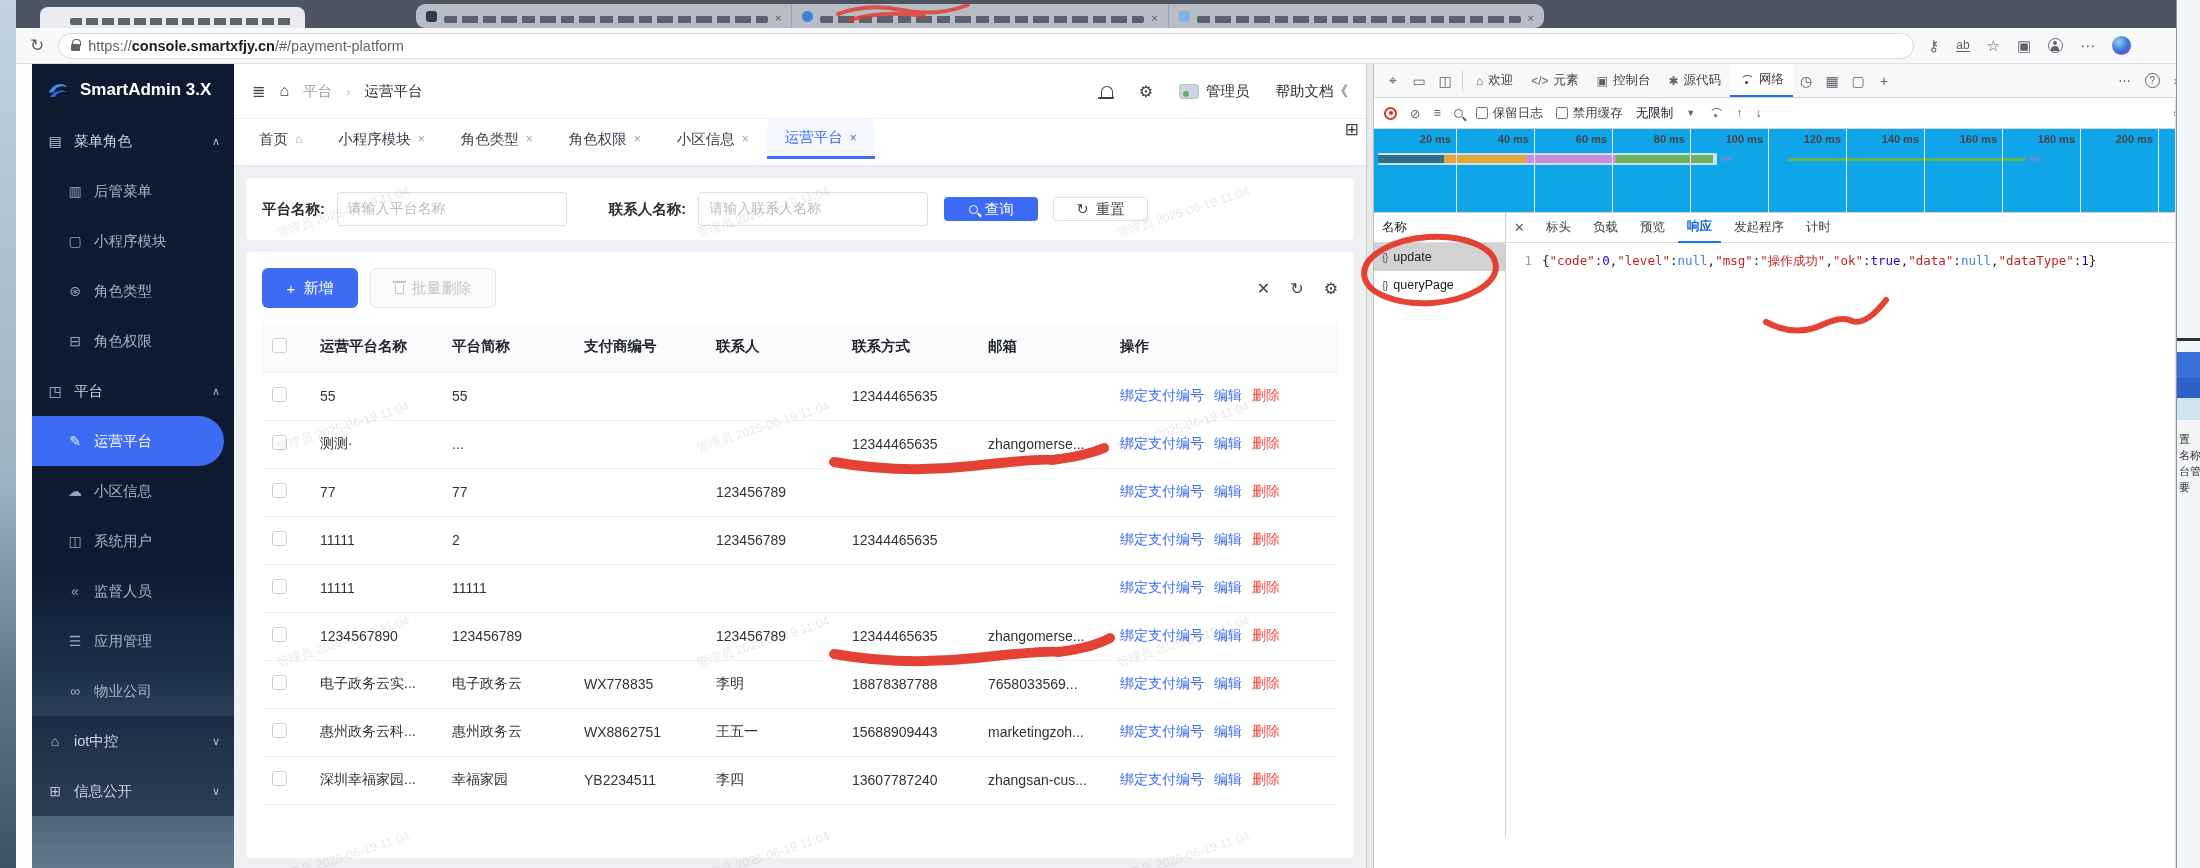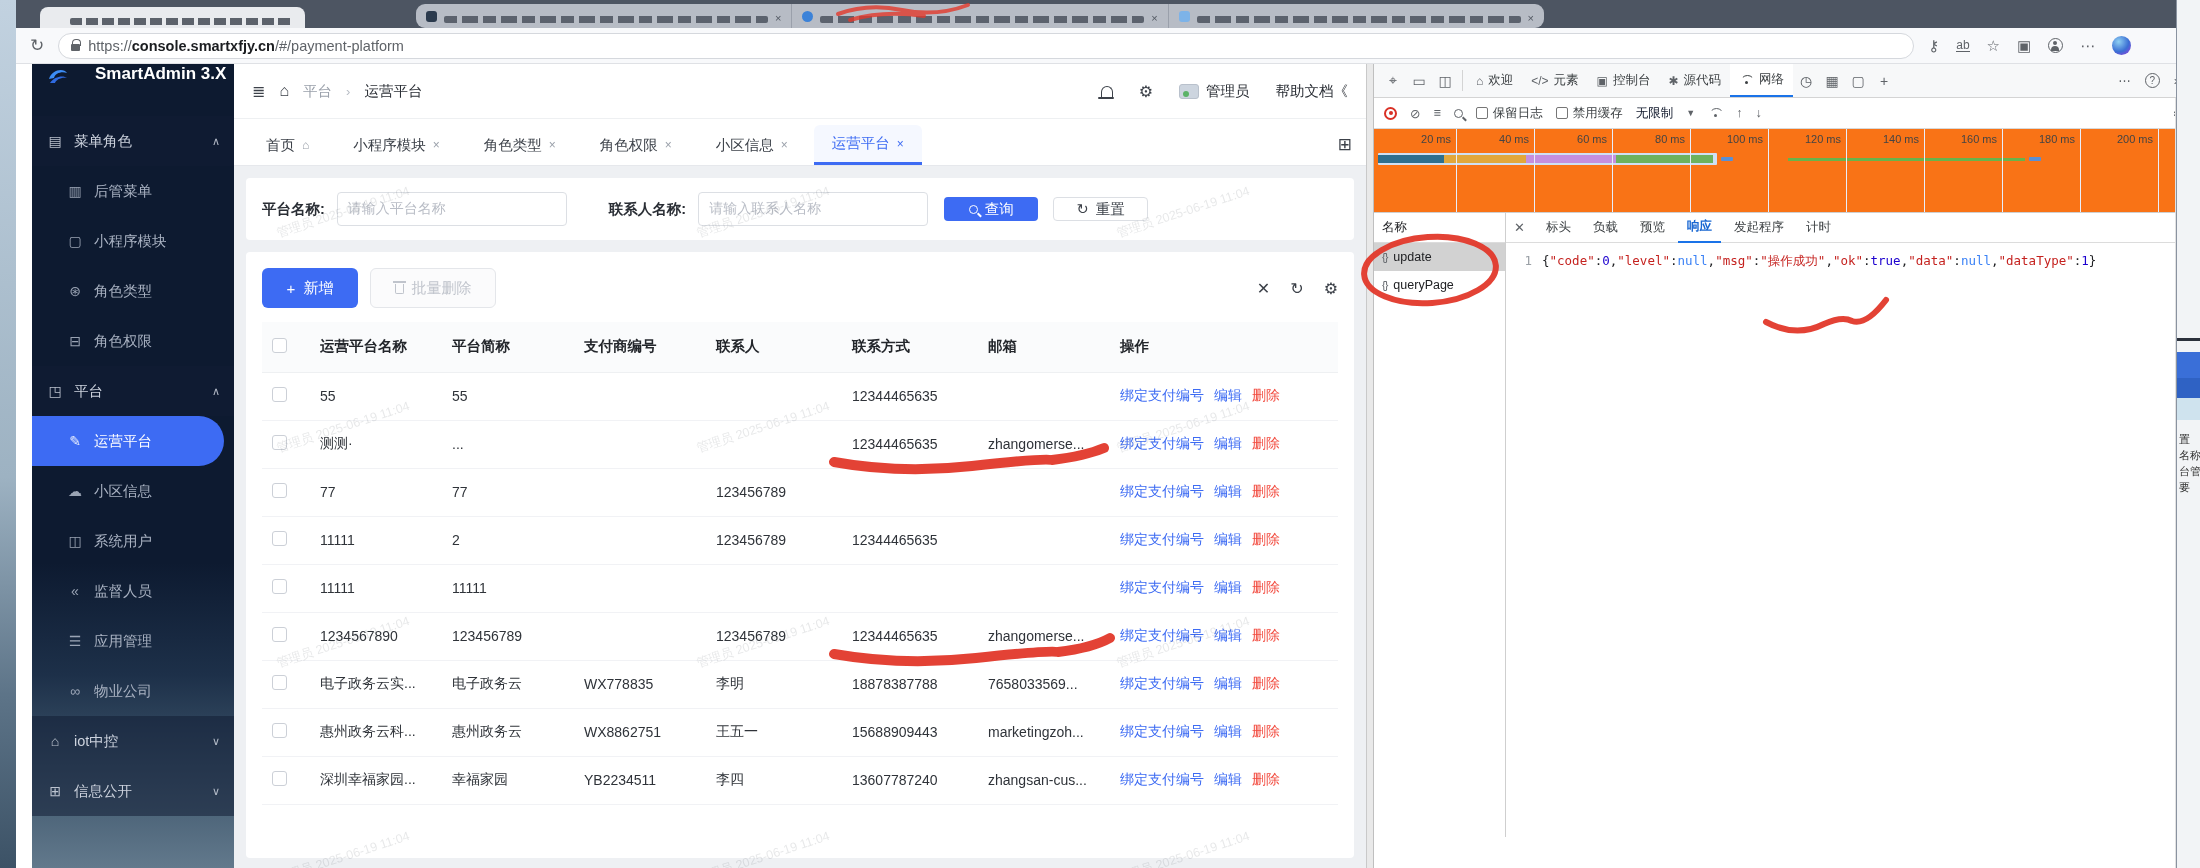--- a/index.html
+++ b/index.html
@@ -43,21 +43,21 @@
   .person { width:15px; height:15px; border-radius:50%; border:1.6px solid #5f6368; position:relative; }
   .person:before { content:''; position:absolute; left:4px; top:2px; width:4px; height:4px; border-radius:50%; background:#5f6368; }
   .person:after { content:''; position:absolute; left:2px; top:7px; width:8px; height:5px; border-radius:4px 4px 0 0; background:#5f6368; }
   .tb-ab { font-size:12px; border-bottom:1.5px solid #5f6368; line-height:12px; }
 
   
   #page { left:16px; top:64px; width:2160px; height:804px; background:#eef0f3; }
 
   
   #sidebar { left:0; top:0; width:202px; height:804px; background:linear-gradient(#0d1a30 0%,#0d1a30 62%,#1d3049 76%,#3e566c 88%,#62798c 100%); overflow:hidden; }
-  #logo { height:52px; display:flex; gap:25px; padding-left:14px; }
+  #logo { height:52px; display:flex; align-items:center; gap:10px; padding-left:14px; }
   #logo .swirl { width:24px; height:24px; }
   #logo .name { color:#fff; font-weight:bold; font-size:17px; }
   .side-group { height:50px; display:flex; align-items:center; gap:10px; padding:0 14px; color:#cdd3de; font-size:14.5px; background:rgba(18,30,52,.55); }
   .side-item { height:50px; display:flex; align-items:center; gap:10px; padding:0 14px 0 34px; color:#a9b2c2; font-size:14.5px; }
   .side-item.active { background:#3d6bf3; color:#fff; border-radius:0 25px 25px 0; width:192px; }
   .side-ico { width:18px; text-align:center; font-size:14px; opacity:.9; }
   .chev { margin-left:auto; font-size:11px; opacity:.85; }
 
   
   #main { left:202px; top:0; width:1132px; height:804px; }
@@ -67,21 +67,21 @@
   .crumb-sep { color:#b7bcc4; font-size:13px; }
   .crumb-cur { color:#2a2e35; font-size:14.5px; }
   #header-right { margin-left:auto; display:flex; align-items:center; gap:26px; }
   .bell { width:12px; height:11px; border:1.7px solid #3c4149; border-bottom:none; border-radius:7px 7px 0 0; position:relative; }
   .bell:after { content:''; position:absolute; left:-4px; bottom:-2px; width:16px; height:2px; background:#3c4149; border-radius:1px; }
   .avatar-pic { width:20px; height:15px; border-radius:3px; background:#cdd5df; position:relative; border:1px solid #b9c1cc; }
   .avatar-pic:after { content:''; position:absolute; left:3px; bottom:1px; width:6px; height:6px; border-radius:50%; background:#5cb368; }
   .hr-user { display:flex; align-items:center; gap:7px; font-size:14.5px; color:#2a2e35; }
   .hr-help { font-size:14.5px; color:#2a2e35; }
 
-  #app-tabs { position:relative; height:47px; background:#fff; border-bottom:1px solid #e6e8ec; display:flex; align-items:flex-end; padding:0 14px; gap:8px; }
+  #app-tabs { position:relative; height:47px; background:#fff; border-bottom:1px solid #e6e8ec; display:flex; align-items:flex-start; padding:0 7px; }
   .atab { height:40px; display:flex; align-items:center; gap:7px; padding:0 18px; font-size:14.5px; color:#3c4149; }
   .atab .x { color:#9aa0aa; font-size:12px; }
   .atab.active { background:#f5f8ff; border-radius:6px 6px 0 0; color:#3d6bf3; border-bottom:3px solid #3d6bf3; }
   .atab.active .x { color:#3d6bf3; }
   #tab-grid-icon { margin-left:auto; color:#3c4149; font-size:17px; margin-bottom:10px; }
 
   
   #card-search { left:12px; top:114px; width:1108px; height:62px; background:#fff; border-radius:4px; display:flex; align-items:center; padding:0 16px; }
   .f-label { font-size:14.5px; color:#2a2e35; font-weight:bold; margin-right:12px; white-space:nowrap; }
   .f-input { width:230px; height:34px; border:1px solid #dcdfe4; border-radius:4px; display:flex; align-items:center; padding:0 10px; color:#b9bdc6; font-size:14px; background:#fff; }
@@ -124,21 +124,21 @@
   .wifi:before { content:''; position:absolute; left:1px; top:0; width:13px; height:13px; border:1.6px solid currentColor; border-radius:50%; clip-path:polygon(0 0,100% 0,50% 50%); }
   .wifi:after { content:''; position:absolute; left:5.5px; top:6px; width:3px; height:3px; background:currentColor; border-radius:50%; }
 
   #dt-nettoolbar { height:31px; border-bottom:1px solid #d8d8d8; display:flex; align-items:center; gap:13px; padding:0 10px; color:#5f6368; position:relative; }
   .rec { width:13px; height:13px; border:2px solid #d93025; border-radius:50%; position:relative; }
   .rec:after { content:''; position:absolute; left:2.5px; top:2.5px; width:4px; height:4px; background:#d93025; border-radius:50%; }
   .nt-check { display:flex; align-items:center; gap:5px; color:#3c4043; }
   .nt-box { width:12px; height:12px; border:1px solid #767676; border-radius:2px; background:#fff; }
   .gear-right { position:absolute; right:2px; top:7px; font-size:15px; color:#5f6368; }
 
-  #dt-timeline { height:84px; border-bottom:1px solid #cfcfcf; position:relative; overflow:hidden; background:#f97316; }
+  #dt-timeline { height:84px; border-bottom:1px solid #cfcfcf; position:relative; overflow:hidden; background:#0ea5e9;font-weight:bold; }
   .tick-line { position:absolute; top:0; bottom:0; width:1px; background:#e8eefb; }
   .tick-label { position:absolute; top:4px; font-size:11px; color:#444; transform:translateX(-100%); padding-right:5px; white-space:nowrap; }
   #wf-row { position:absolute; left:0; top:24px; height:14px; width:100%; }
   .wf-track { position:absolute; height:12px; background:#cfe0f3; border-radius:1px; }
   .wf-seg { position:absolute; height:8px; top:2px; }
   .wf-line { position:absolute; height:3px; top:5px; }
   .wf-dash { position:absolute; height:4px; top:4px; background:#5a8fd6; border-radius:1px; }
 
   #dt-body { display:flex; height:624px; }
   #dt-requests { width:132px; border-right:1px solid #cfcfcf; }

